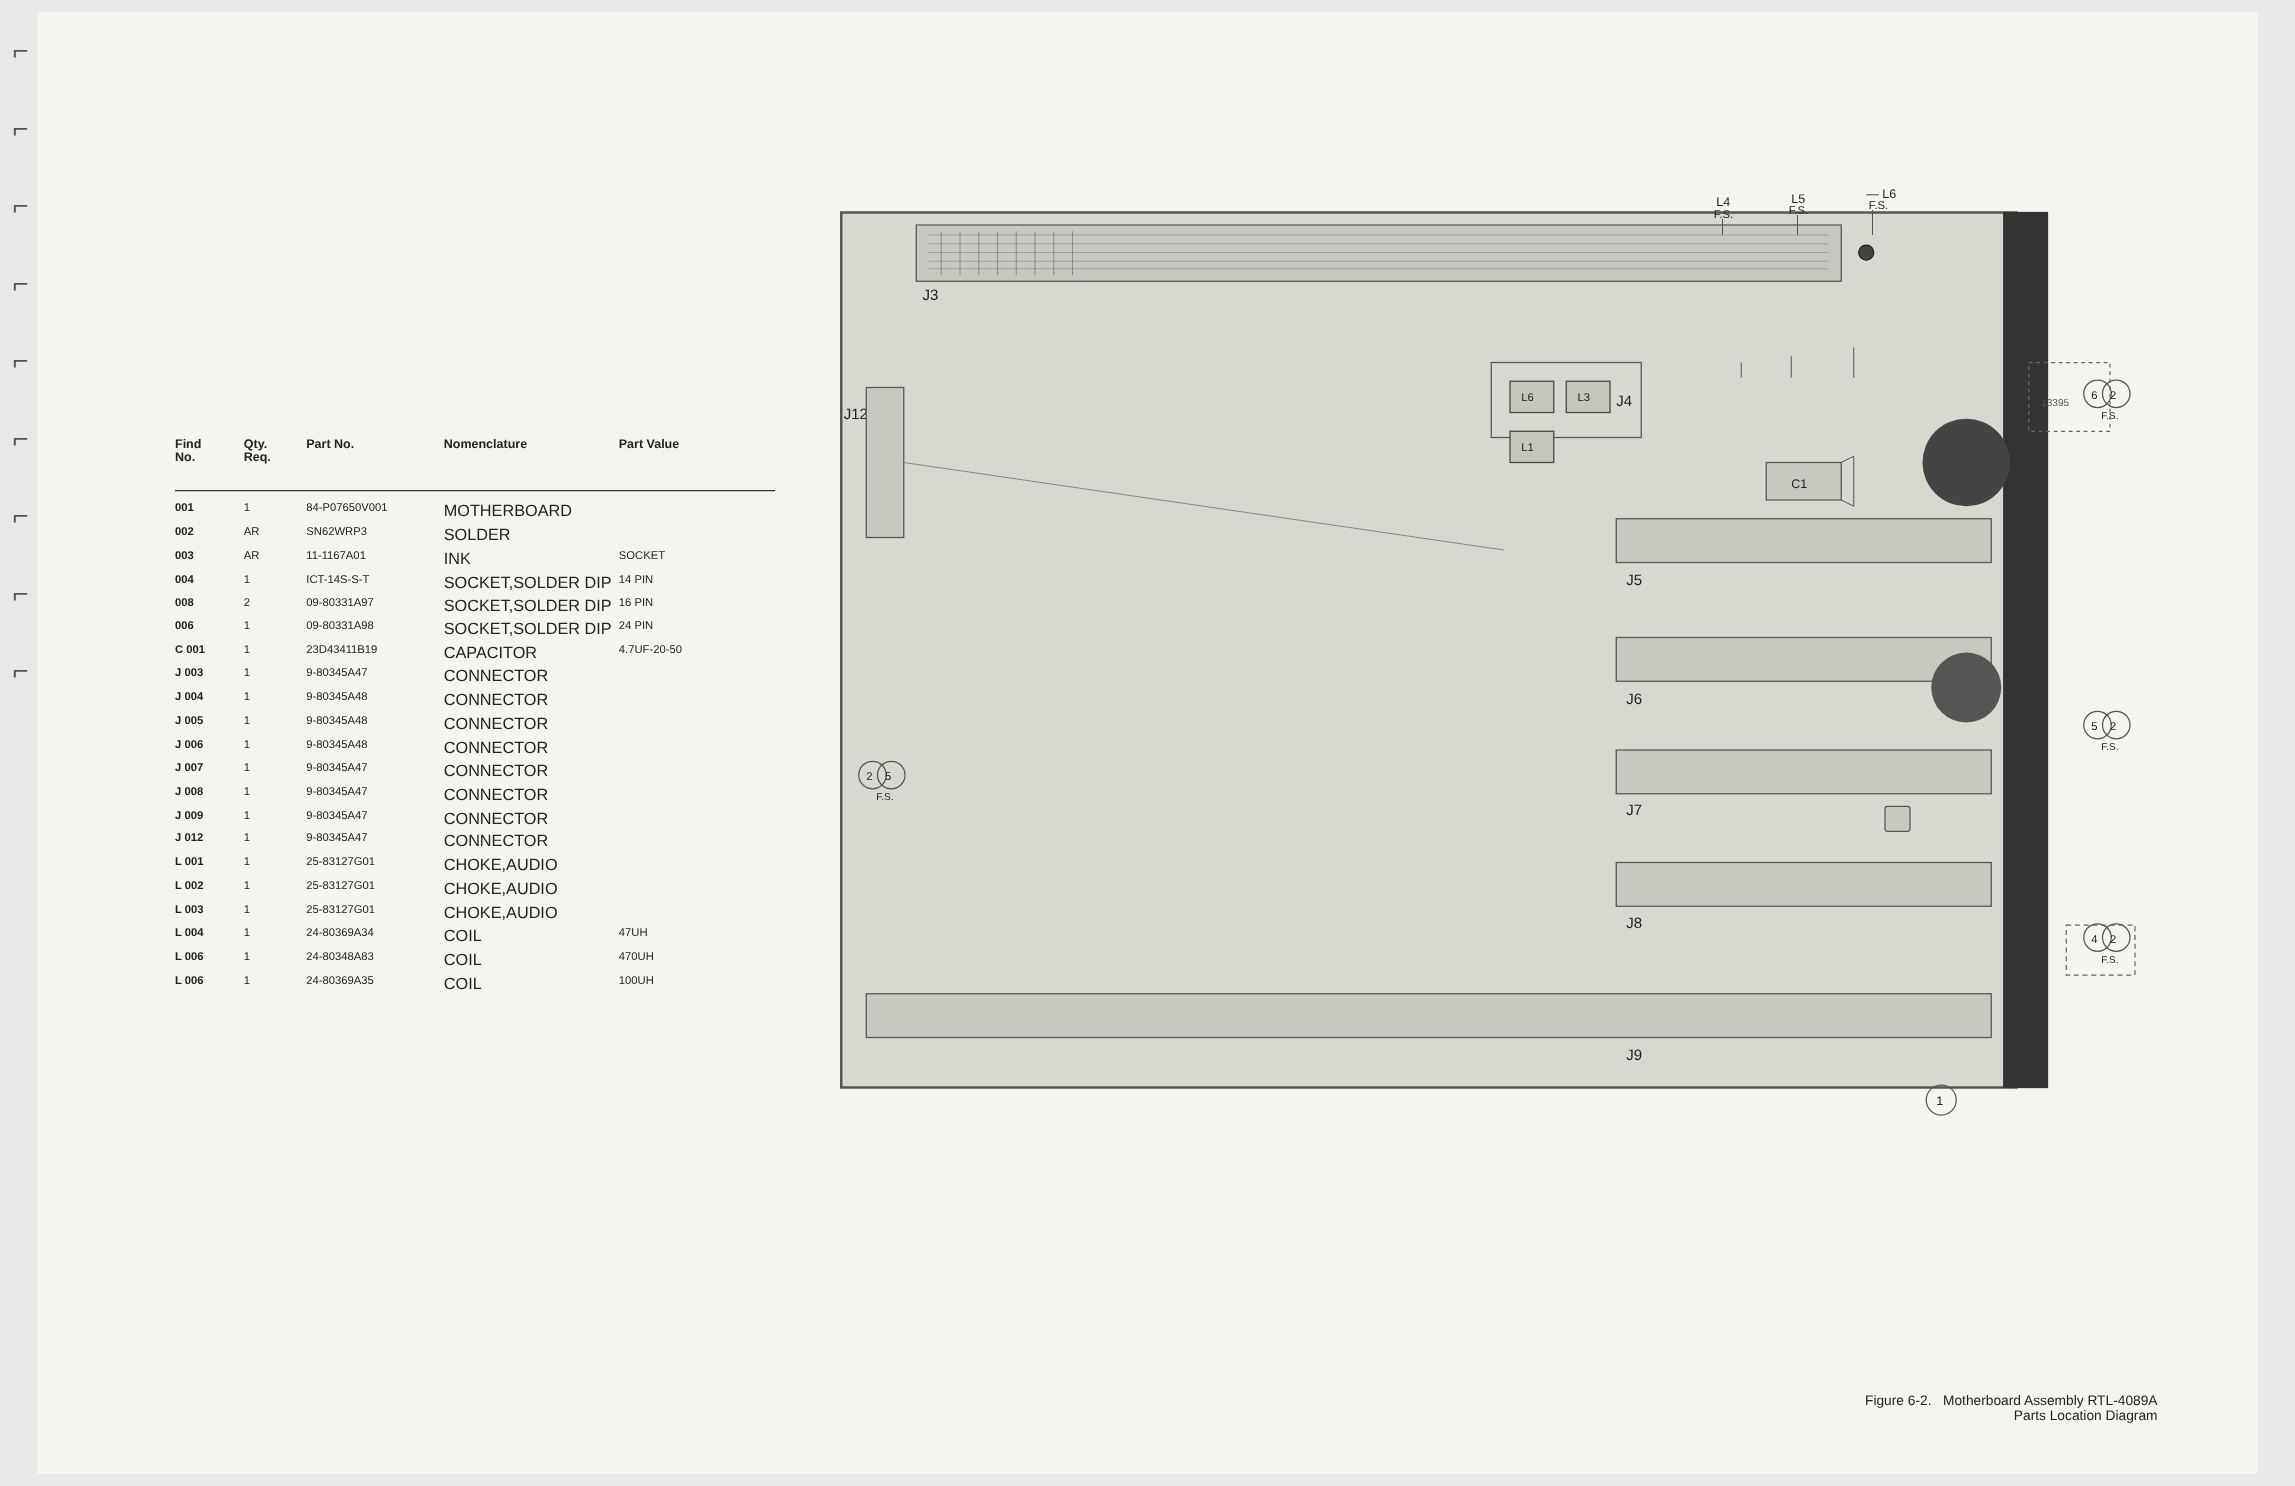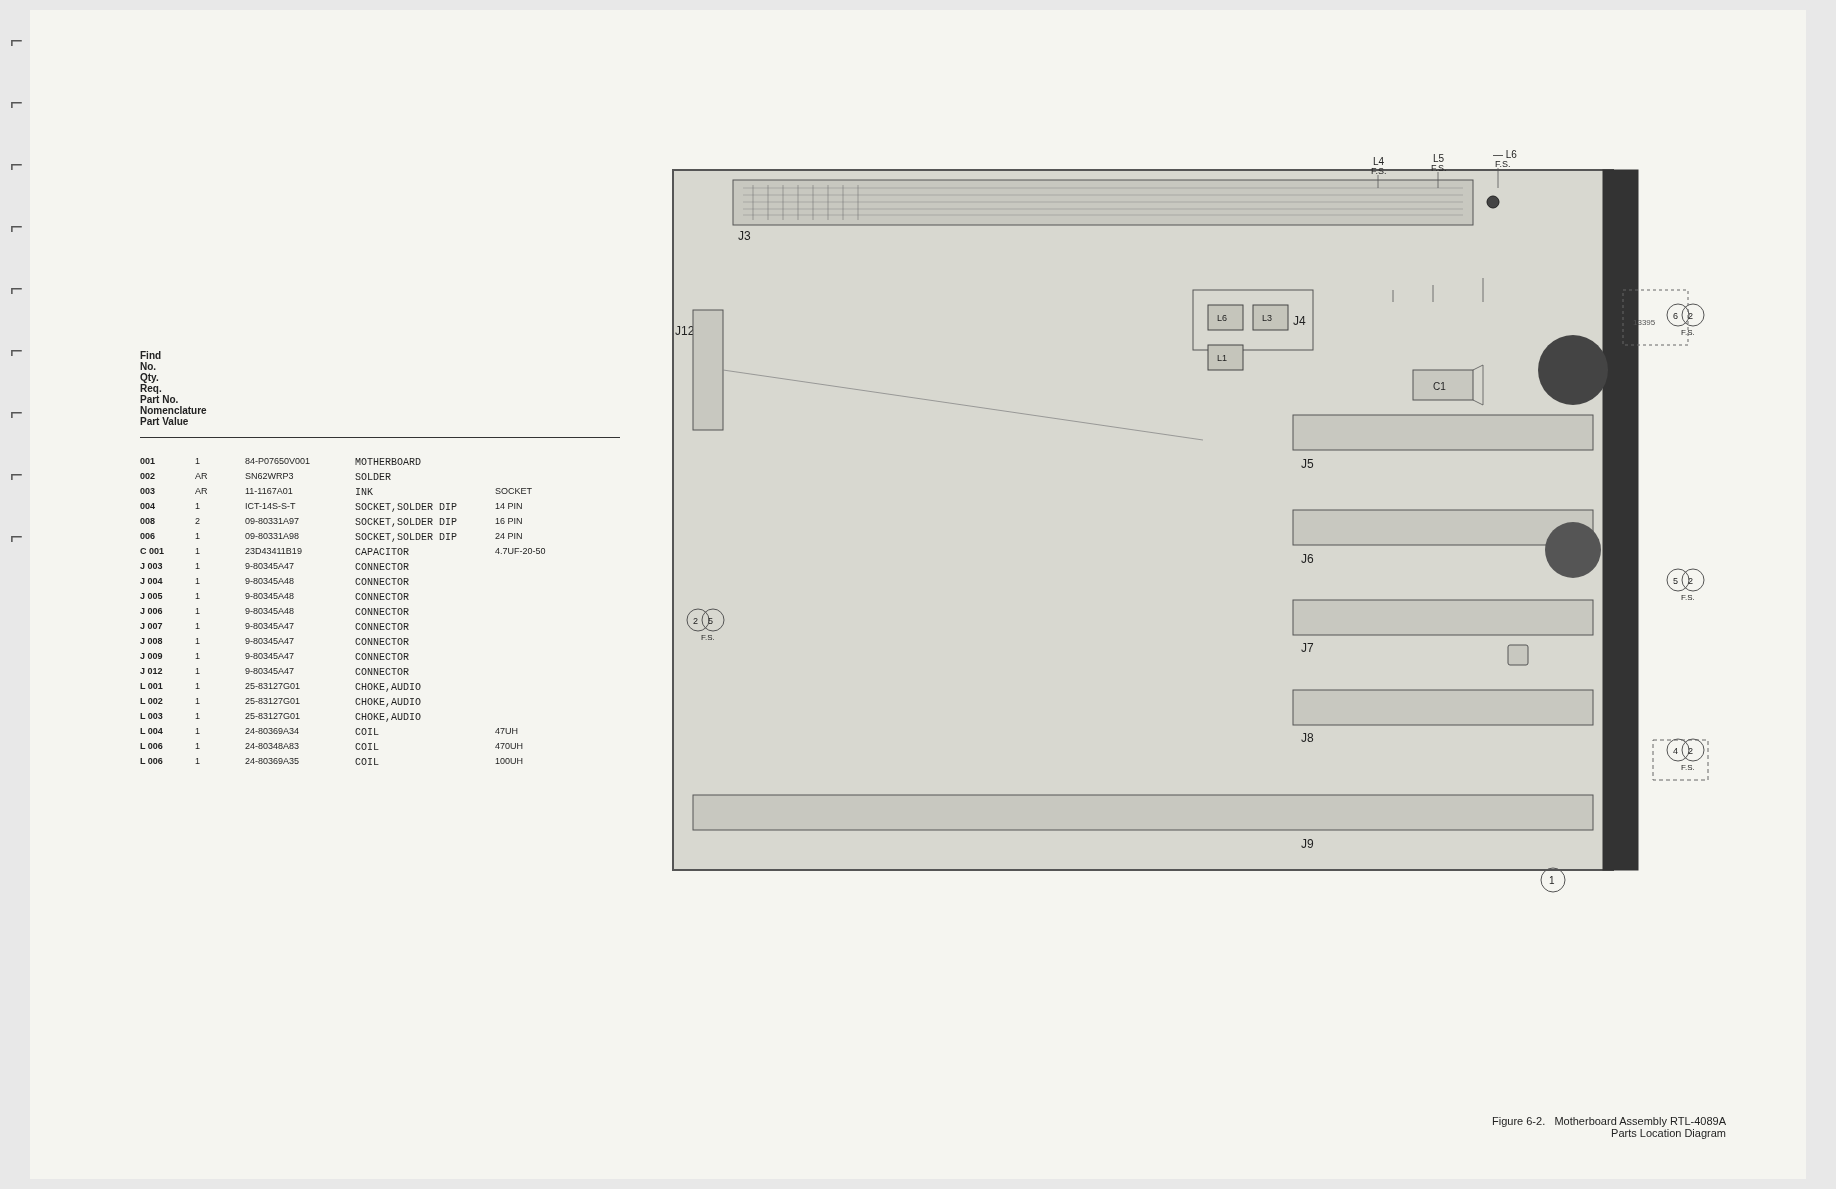--- a/index.html
+++ b/index.html
@@ -46,39 +46,38 @@
     
     .parts-table-area {
       position: absolute;
       top: 340px;
       left: 110px;
       width: 480px;
     }
     .table-header-row {
       display: flex;
       border-bottom: 1px solid #333;
-      padding-bottom: 10px;
-      margin-bottom: 18px;
-      flex-direction: column;
+      padding-bottom: 20px;
+      margin-bottom: 8px;
     }
     .col-find { width: 55px; font-size: 10px; font-weight: bold; color: #222; }
     .col-qty { width: 50px; font-size: 10px; font-weight: bold; color: #222; }
     .col-part { width: 110px; font-size: 10px; font-weight: bold; color: #222; }
     .col-nom { width: 140px; font-size: 10px; font-weight: bold; color: #222; }
     .col-val { width: 100px; font-size: 10px; font-weight: bold; color: #222; }
     .table-rows { }
     .table-row {
       display: flex;
       margin-bottom: 2px;
       line-height: 1.3;
     }
     .table-row .col-find { font-size: 9px; color: #222; font-weight: bold; }
     .table-row .col-qty { font-size: 9px; color: #222; font-weight: normal; }
     .table-row .col-part { font-size: 9px; color: #222; font-weight: normal; }
-    .table-row .col-nom { font-size: 10px; color: #222; font-weight: normal; font-family: Liberation Mono, monospace; }
+    .table-row .col-nom { font-size: 13px; color: #222; font-weight: normal; }
     .table-row .col-val { font-size: 9px; color: #222; font-weight: normal; }
 
     
     .diagram-area {
       position: absolute;
       top: 140px;
       left: 580px;
       right: 40px;
       height: 760px;
     }

